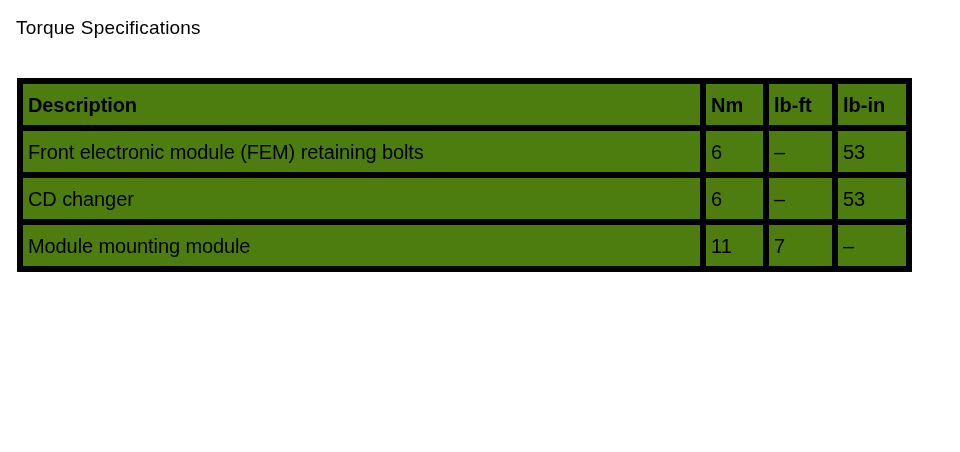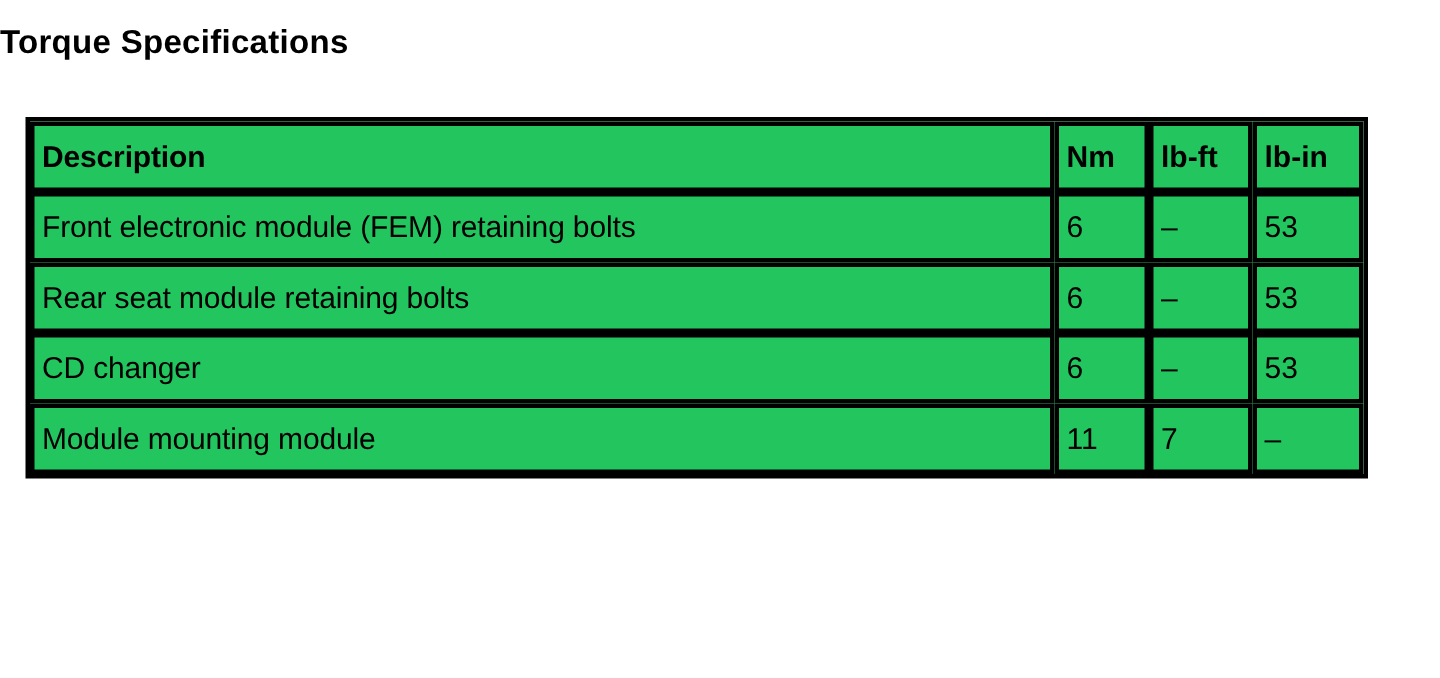--- a/index.html
+++ b/index.html
@@ -13,24 +13,24 @@
     height: 452px;
     position: relative;
     font-family: "Liberation Sans", sans-serif;
     color: #000000;
     overflow: hidden;
     -webkit-font-smoothing: none;
   }
 
   .page-title {
     position: absolute;
-    left: 0;
+    left: 16px;
     top: 14px;
-    font-size: 22px;
-    font-weight: bold;
+    font-size: 19px;
+    font-weight: normal;
     letter-spacing: 0.2px;
     line-height: 28px;
     white-space: nowrap;
   }
 
   .table-wrap {
     position: absolute;
     left: 17px;
     top: 78px;
     width: 895px;
@@ -53,21 +53,21 @@
     box-sizing: border-box;
     height: 47px;
     padding: 0 4px 0 5px;
     vertical-align: middle;
     text-align: left;
     font-size: 20px;
     font-weight: normal;
     line-height: 22px;
     white-space: nowrap;
     overflow: hidden;
-    background: #22c55e;
+    background: #4d7c0f;
   }
 
   table.spec-table th {
     font-weight: bold;
   }
 
   
   col.c-desc  { width: 683px; }
   col.c-nm    { width: 63px; }
   col.c-lbft  { width: 69px; }
@@ -102,26 +102,20 @@
       </tr>
     </thead>
     <tbody>
       <tr>
         <td class="cell-desc">Front electronic module (FEM) retaining bolts</td>
         <td class="cell-num">6</td>
         <td class="cell-num">–</td>
         <td class="cell-num">53</td>
       </tr>
       <tr>
-        <td class="cell-desc">Rear seat module retaining bolts</td>
-        <td class="cell-num">6</td>
-        <td class="cell-num">–</td>
-        <td class="cell-num">53</td>
-      </tr>
-      <tr>
         <td class="cell-desc">CD changer</td>
         <td class="cell-num">6</td>
         <td class="cell-num">–</td>
         <td class="cell-num">53</td>
       </tr>
       <tr>
         <td class="cell-desc">Module mounting module</td>
         <td class="cell-num">11</td>
         <td class="cell-num">7</td>
         <td class="cell-num">–</td>

